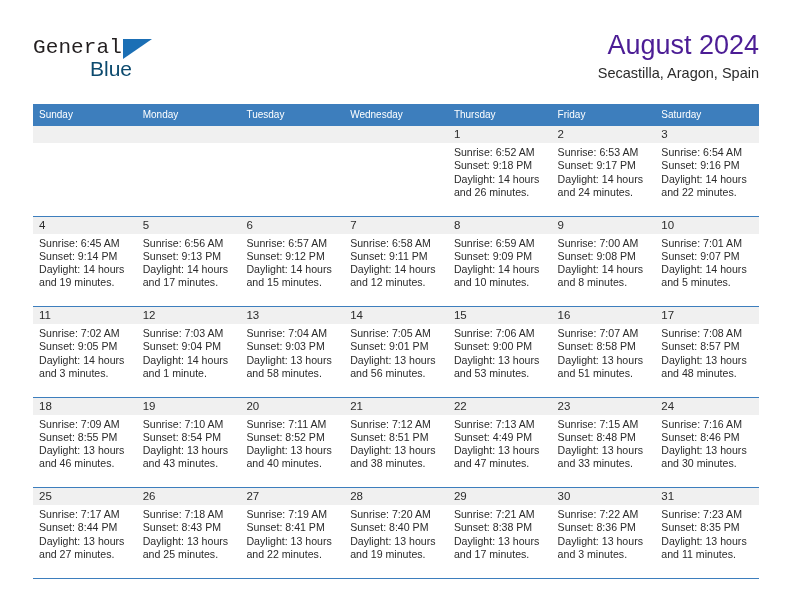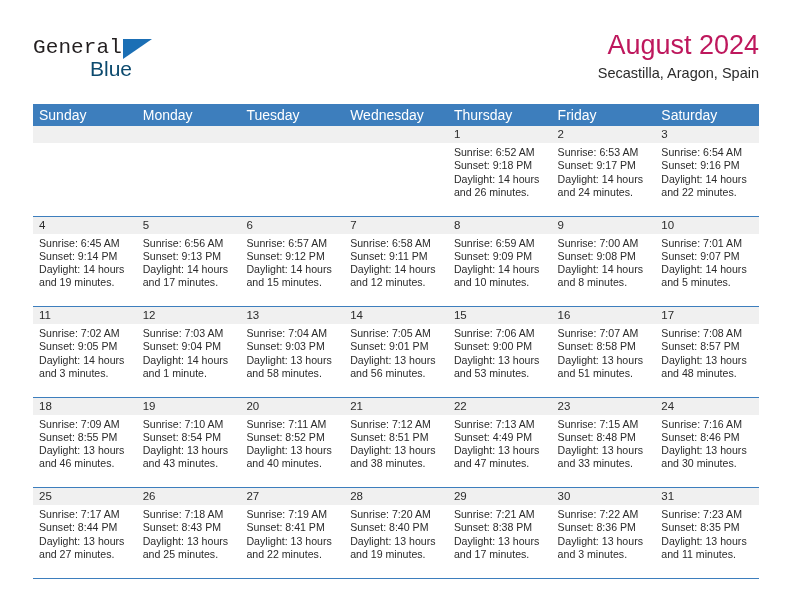--- a/index.html
+++ b/index.html
@@ -65,21 +65,21 @@
 
   .title-block {
     position: absolute;
     right: 0;
     top: 0;
     text-align: right;
   }
   .cal-title {
     font-size: 27px;
     font-weight: normal;
-    color: #be185d;
+    color: #4c1d95;
     line-height: 34px;
     white-space: nowrap;
   }
   .cal-subtitle {
     font-size: 14.5px;
     color: #2b2b2b;
     line-height: 22px;
     white-space: nowrap;
   }
 
@@ -91,21 +91,21 @@
     width: 726px;
   }
   .dow-row {
     display: flex;
     background: #3d7ebd;
     height: 22px;
   }
   .dow-cell {
     flex: 1 1 0;
     color: #ffffff;
-    font-size: 14px;
+    font-size: 10px;
     line-height: 22px;
     padding-left: 6px;
     box-sizing: border-box;
     white-space: nowrap;
   }
 
   .week-row {
     display: flex;
     height: 89.5px;
     border-bottom: 1px solid #3d7ebd;

